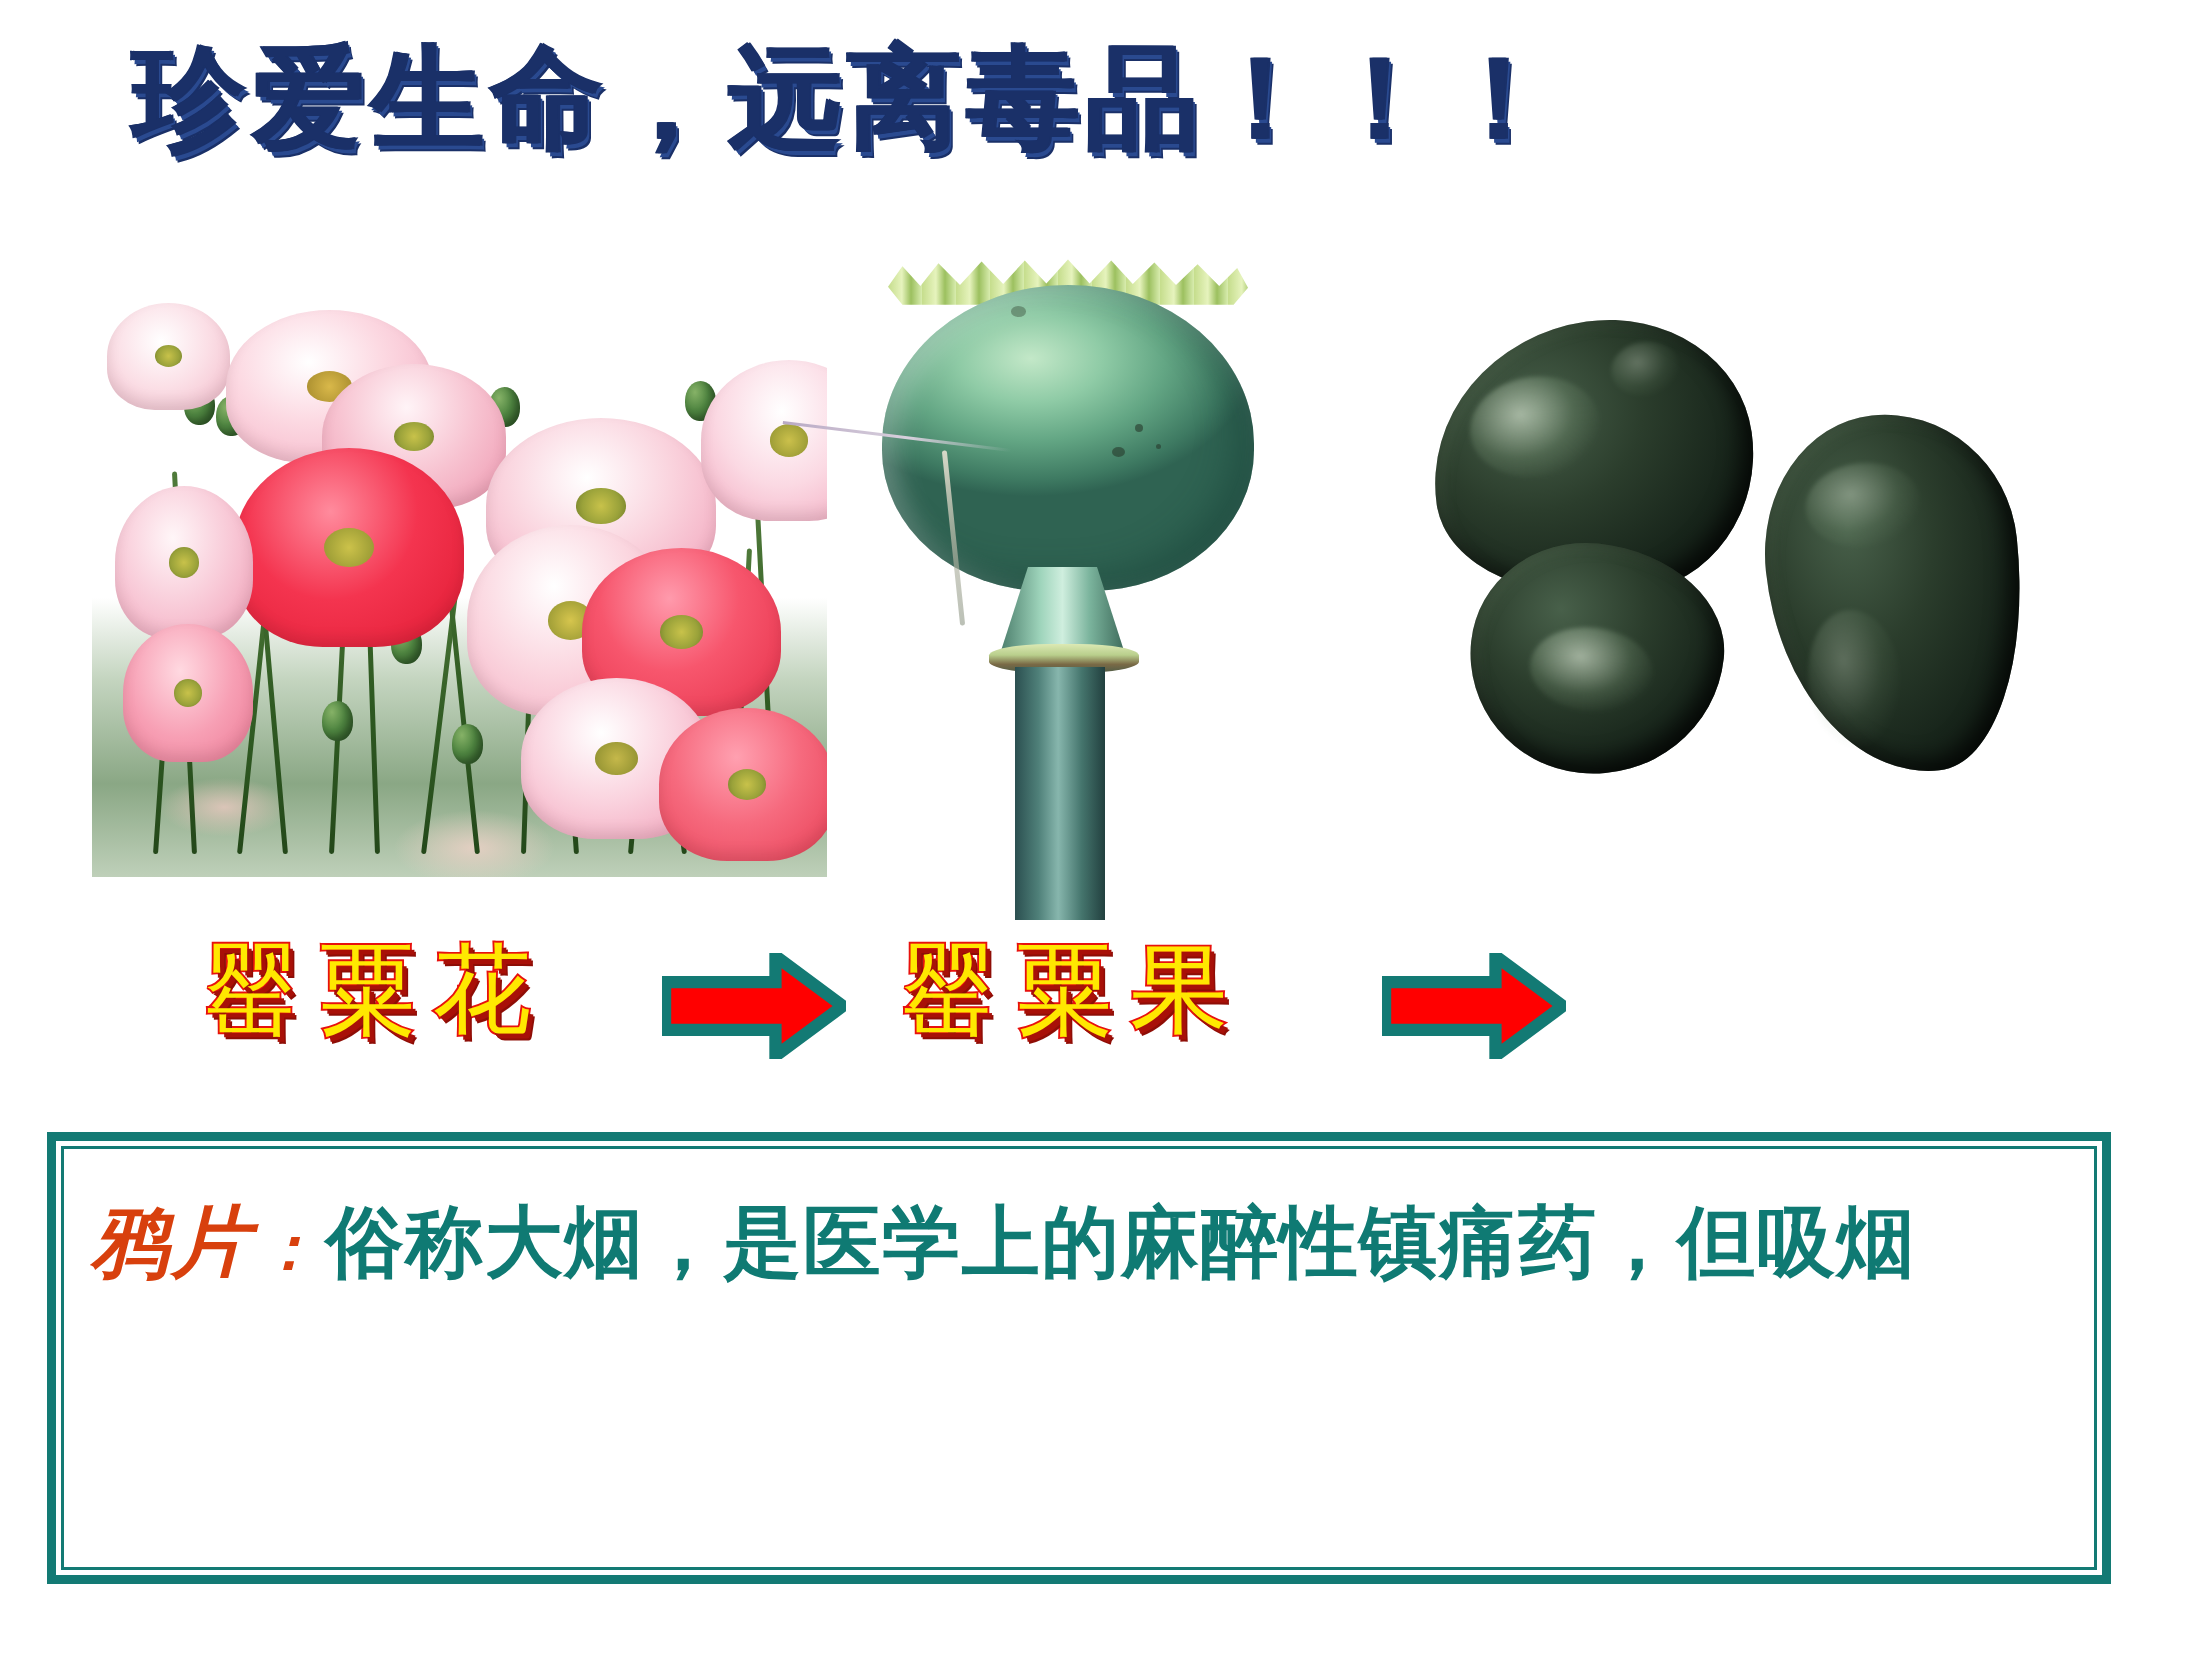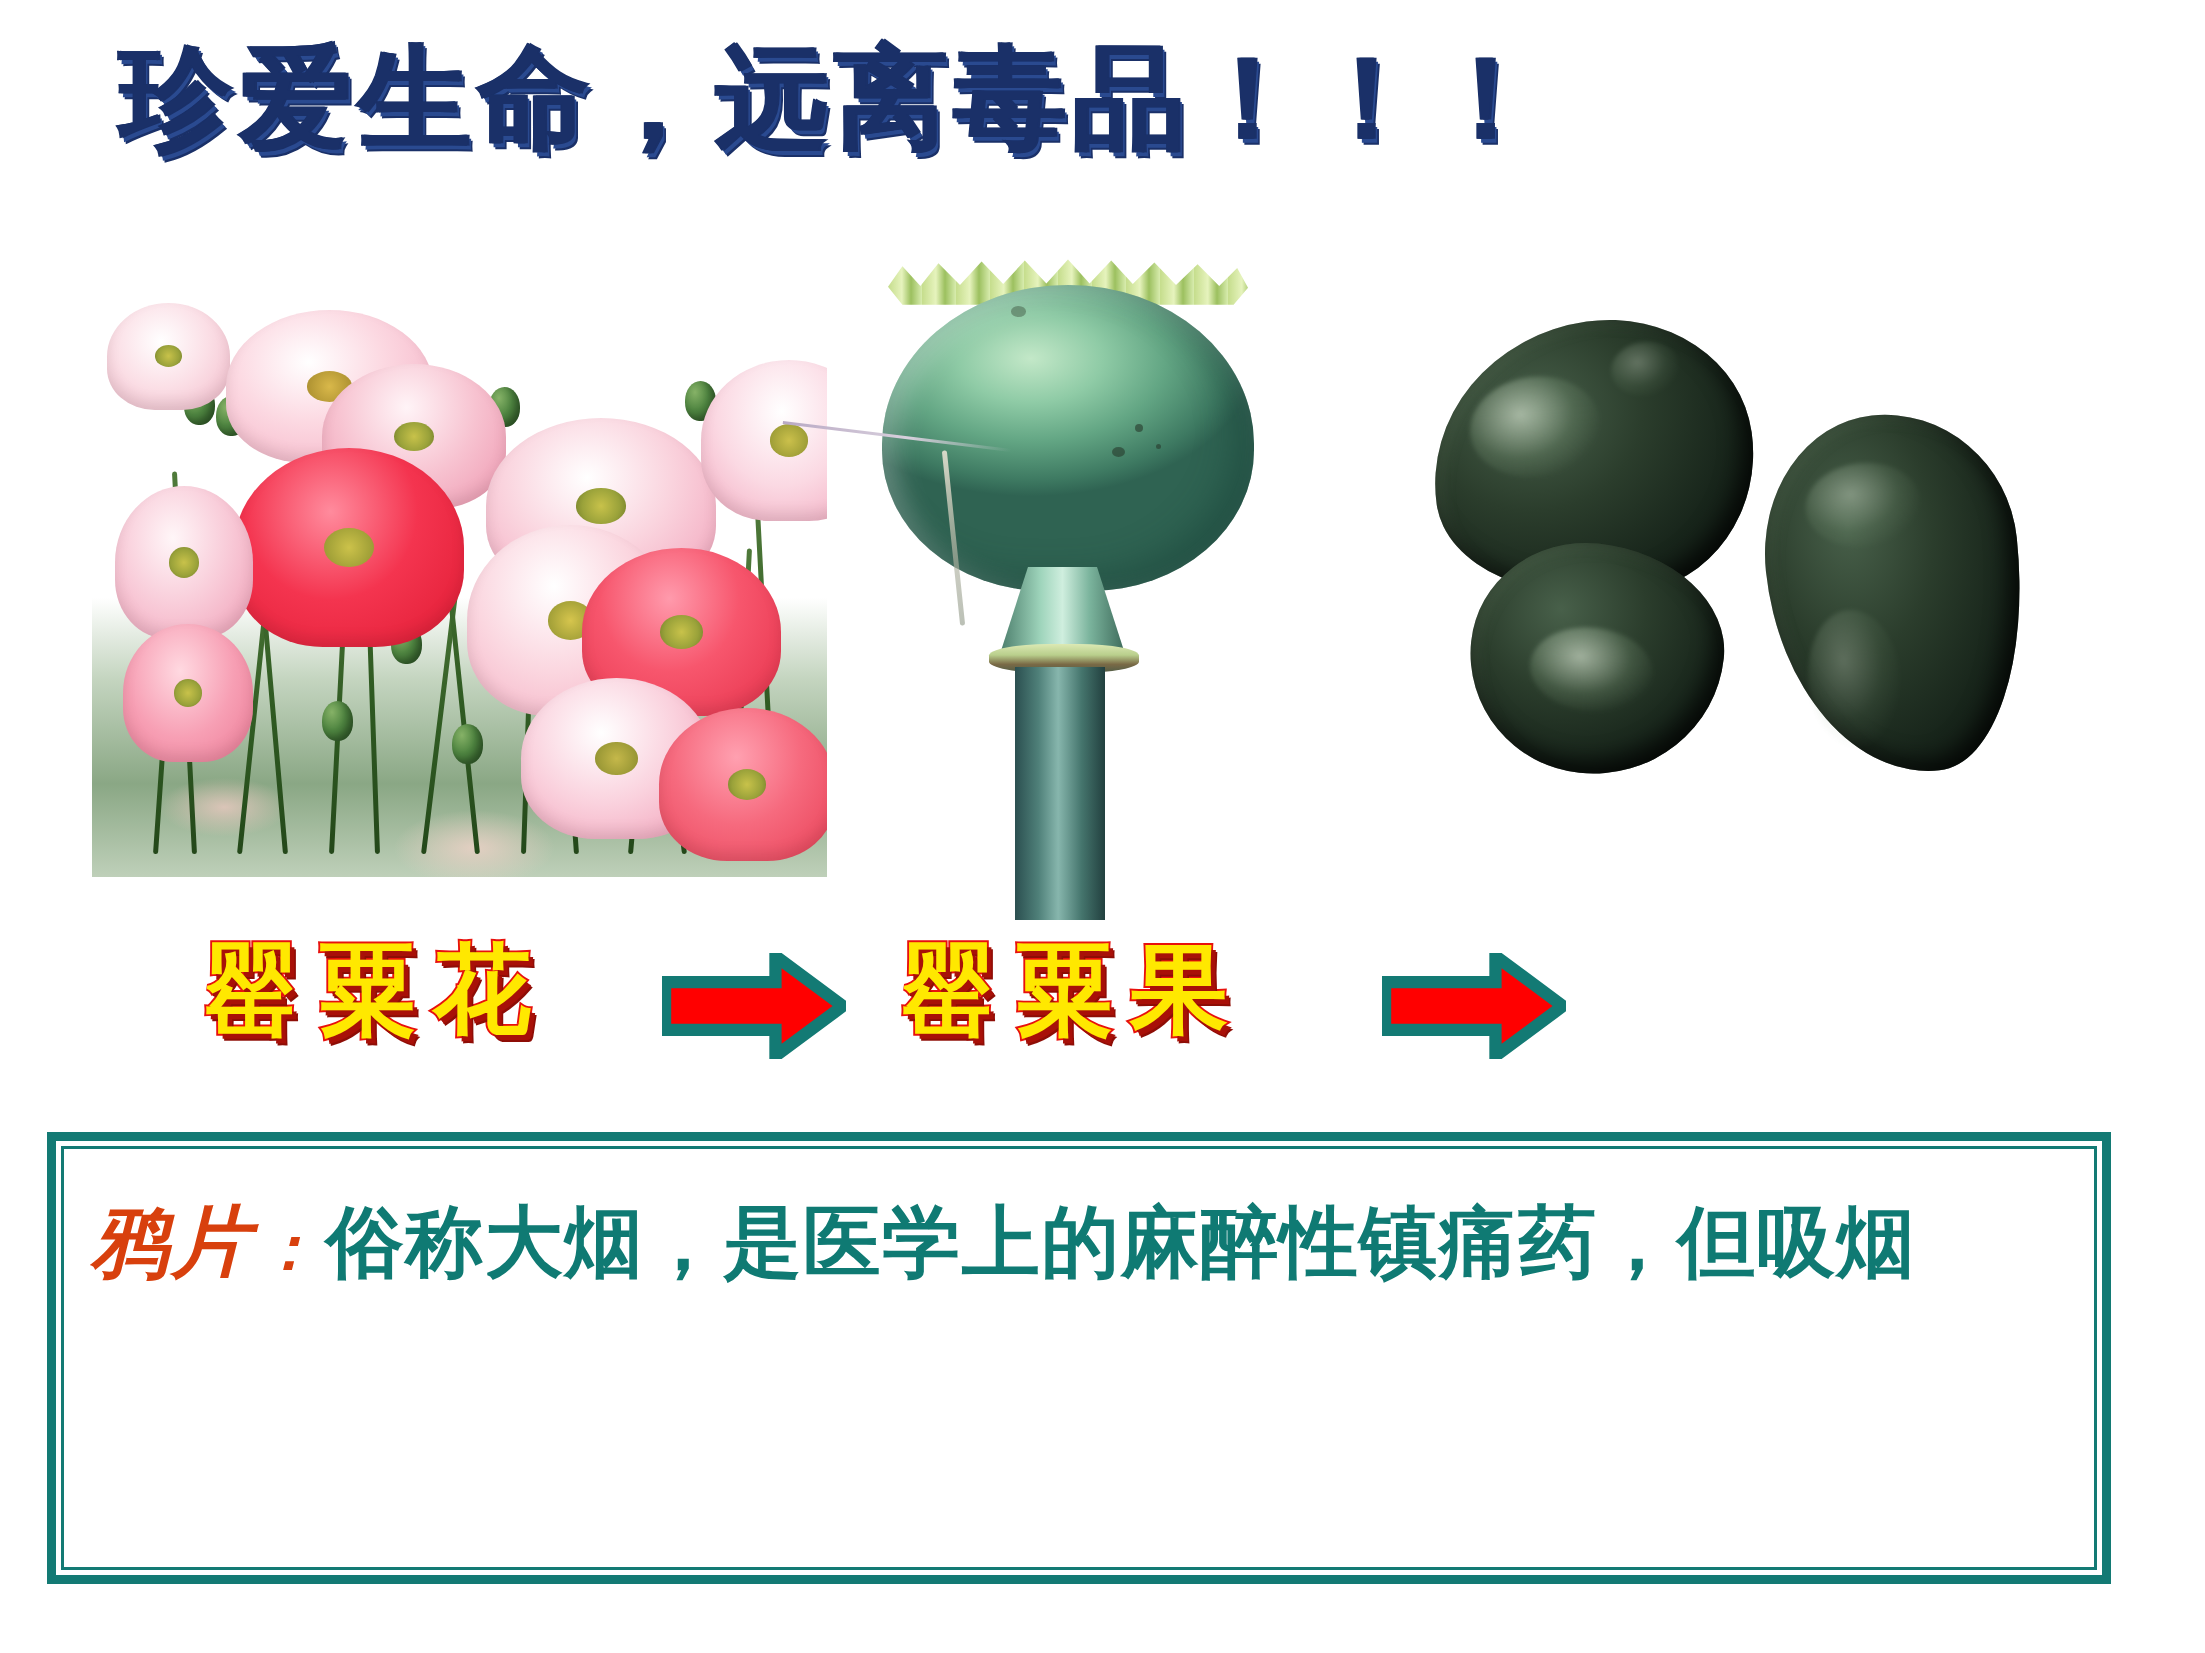--- a/index.html
+++ b/index.html
@@ -12,21 +12,21 @@
     width: 2205px;
     height: 1654px;
     position: relative;
     overflow: hidden;
     font-family: "Liberation Sans", "DejaVu Sans", sans-serif;
   }
 
   
   .slide-title {
     position: absolute;
-    left: 119px;
+    left: 132px;
     top: 29px;
     width: 1838px;
     height: 145px;
     font-size: 113px;
     font-weight: bold;
     letter-spacing: 6.1px;
     color: #1a3068;
     line-height: 138px;
     white-space: nowrap;
     text-shadow:
@@ -227,21 +227,21 @@
   .label-row {
     position: absolute;
     left: 0;
     top: 915px;
     width: 2205px;
     height: 165px;
   }
   .stage-label {
     position: absolute;
     font-size: 98px;
-    font-weight: bold;
+    font-weight: normal;
     line-height: 115px;
     white-space: nowrap;
     color: #ffe800;
     -webkit-text-stroke: 3.8px #e8110d;
     paint-order: stroke fill;
     text-shadow:
        4.6px 4.6px 0 #a81008,
        6.1px 6.9px 0 #8e0d06;
   }
   .label-flower { left: 203px; top: 17px; letter-spacing: 17px; }

